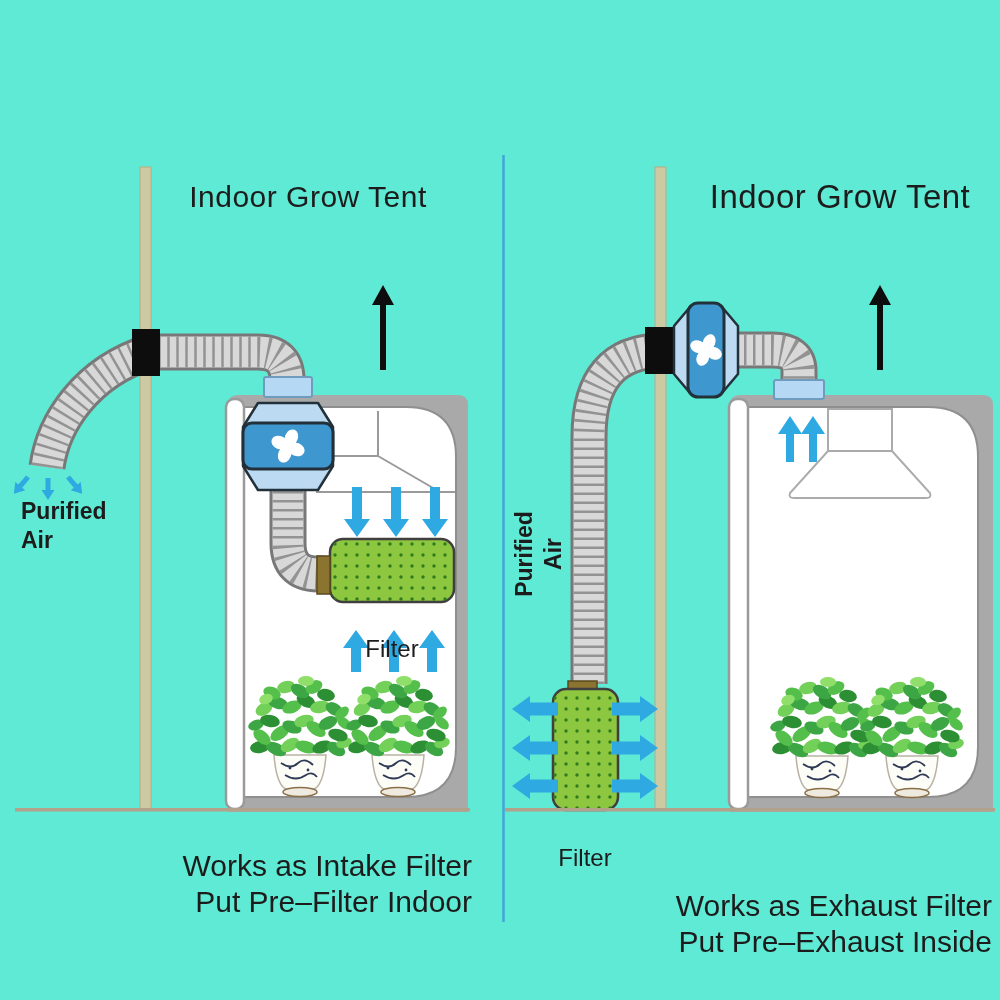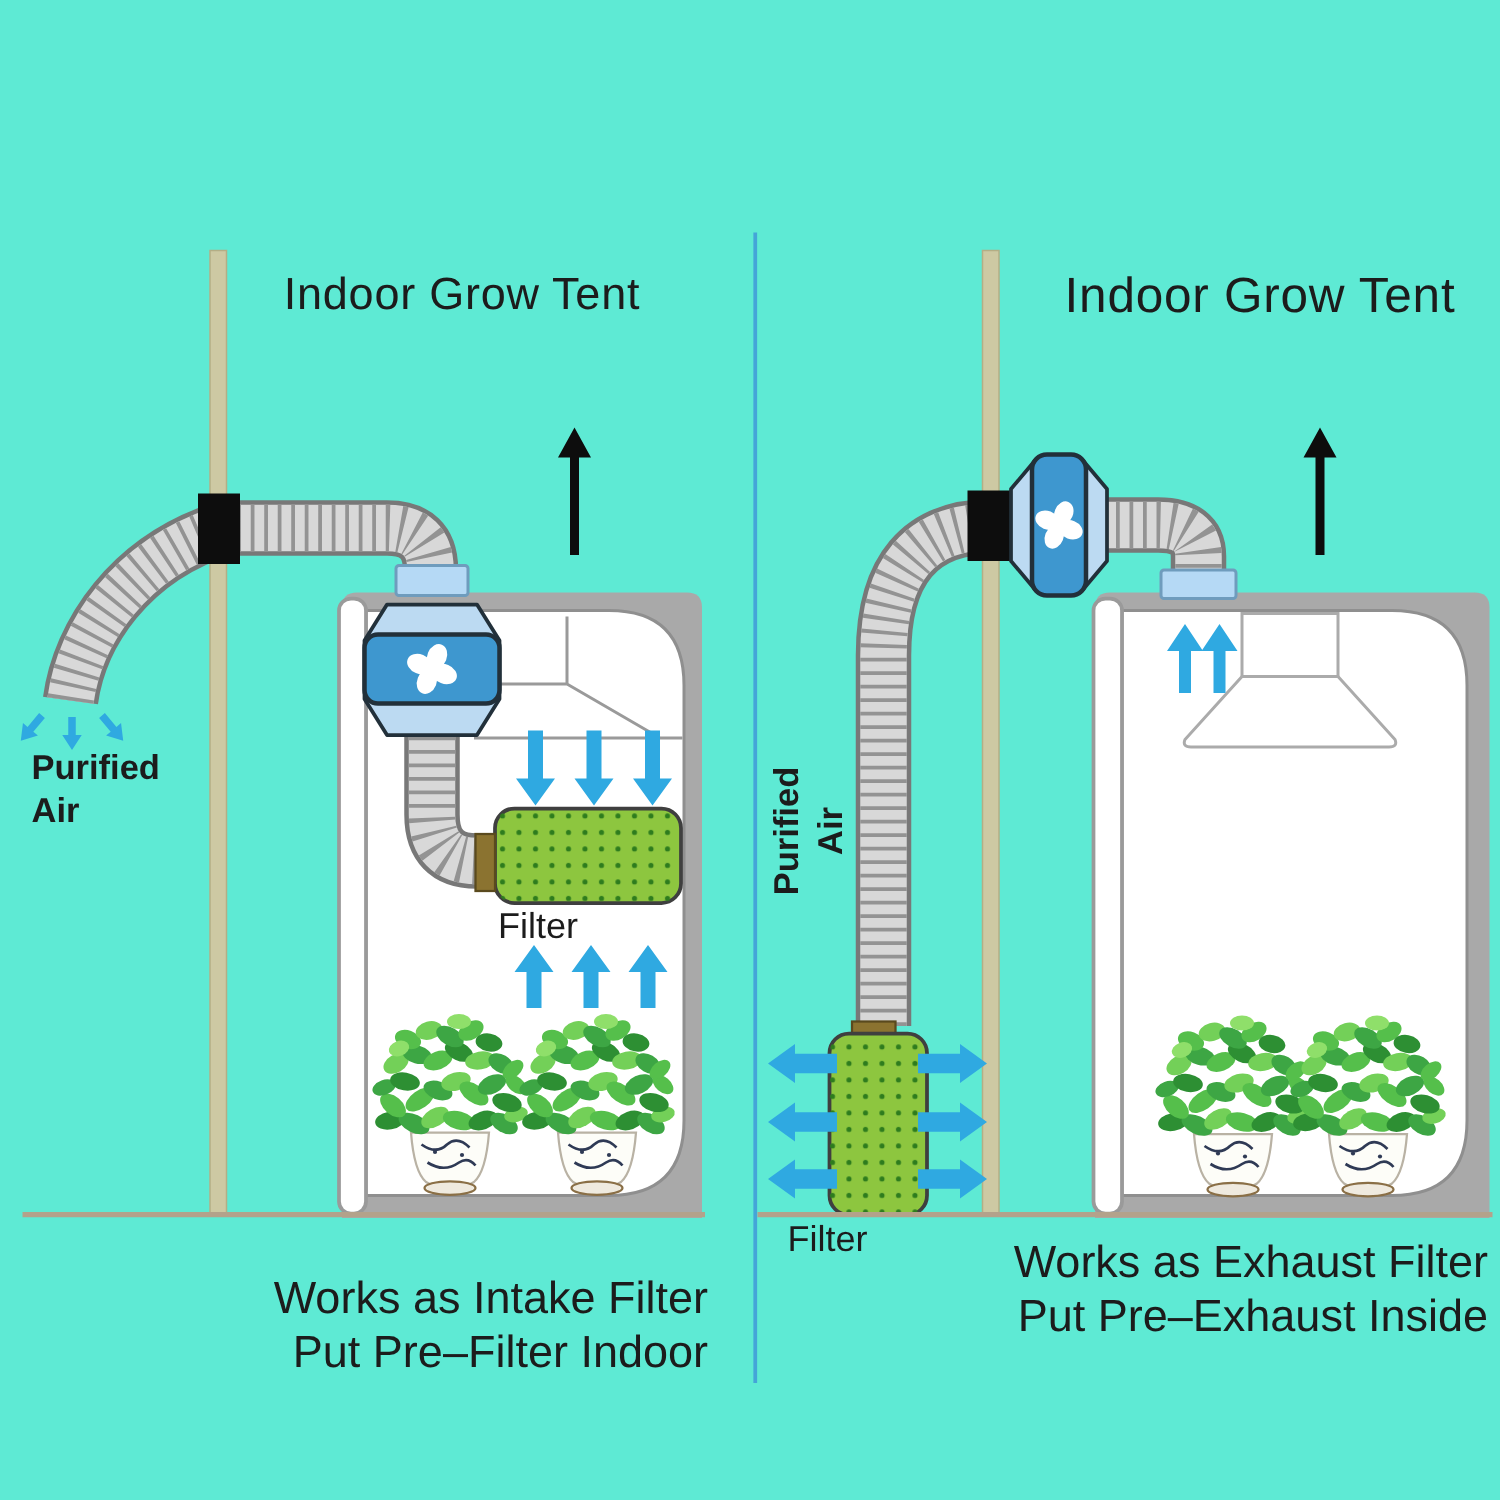--- a/index.html
+++ b/index.html
@@ -13,21 +13,21 @@
     --arrow-blue:#2fa9e1; --floor:#b3a28b; --lamp-edge:#ababab;
   }
   html,body{margin:0;padding:0;}
   body{font-family:"Liberation Sans", sans-serif; background:#fff;}
   .stage{position:relative;width:1000px;height:1000px;background:#5eead4;overflow:hidden;}
   .stage svg{position:absolute;left:0;top:0;}
   .txt{position:absolute;color:var(--ink);}
   .title{font-size:30px;font-weight:500;letter-spacing:.5px;text-align:center;white-space:nowrap;}
   .title-r{font-size:33px;}
   .caption{font-size:30px;font-weight:500;line-height:36px;text-align:right;white-space:nowrap;}
-  .small-label{font-size:24px;font-weight:500;text-align:left;}
+  .small-label{font-size:24px;font-weight:500;text-align:center;margin-top:31px;}
   .purified{font-size:23px;font-weight:700;line-height:29px;}
   .purified-rot{left:483px;top:523px;width:112px;height:62px;display:flex;flex-direction:column;
     align-items:center;justify-content:center;transform:rotate(-90deg);text-align:center;}
   
   .pole{fill:var(--pole);stroke:var(--pole-edge);stroke-width:1;}
   .duct-under{fill:none;stroke:var(--duct-edge);stroke-width:37;}
   .duct-base{fill:none;stroke:var(--duct);stroke-width:31;}
   .duct-ribs{fill:none;stroke:var(--duct-rib);stroke-width:31;stroke-dasharray:2.5 6.5;}
   .band{fill:var(--band);}
   .frame{fill:var(--frame);}
@@ -246,18 +246,18 @@
     <div>Air</div>
   </div>
 
   <div class="txt small-label" style="left:332px;top:604px;width:120px;">Filter</div>
   <div class="txt small-label" style="left:525px;top:813px;width:120px;">Filter</div>
 
   <div class="txt caption" style="left:32px;top:848px;width:440px;">
     <div>Works as Intake Filter</div>
     <div>Put Pre–Filter Indoor</div>
   </div>
-  <div class="txt caption" style="left:552px;top:824px;width:440px;">
+  <div class="txt caption" style="left:552px;top:888px;width:440px;">
     <div>Works as Exhaust Filter</div>
     <div>Put Pre–Exhaust Inside</div>
   </div>
 
 </div>
 
 </body></html>

